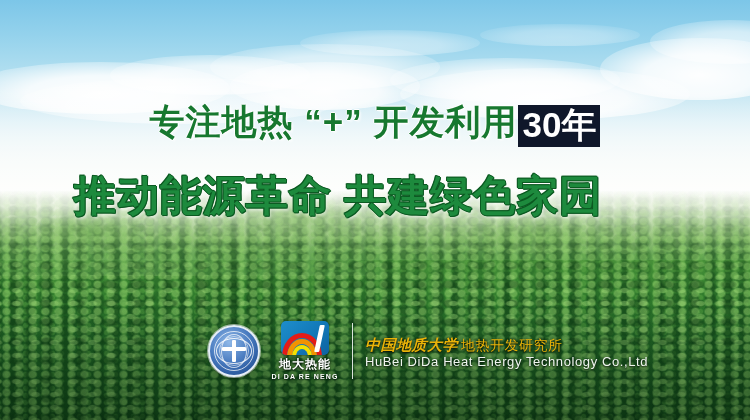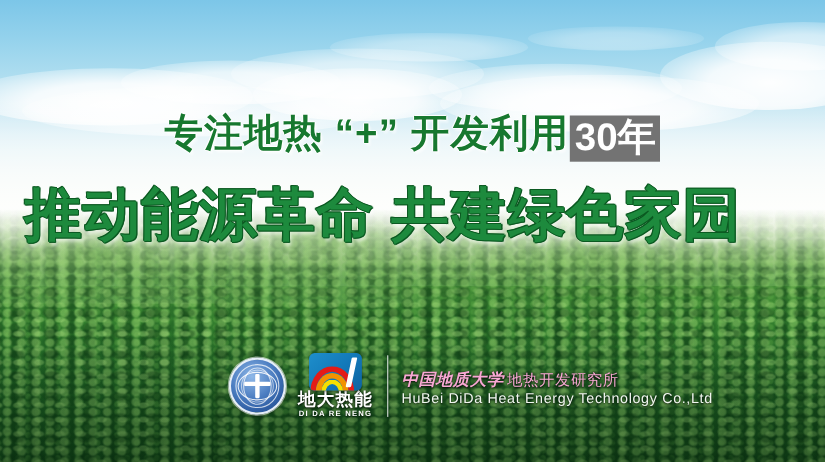--- a/index.html
+++ b/index.html
@@ -126,45 +126,44 @@
     color:#17782f;
     letter-spacing:1px;
     white-space:nowrap;
     text-shadow:
        1px 0 0 rgba(255,255,255,.9), -1px 0 0 rgba(255,255,255,.9),
        0 1px 0 rgba(255,255,255,.9), 0 -1px 0 rgba(255,255,255,.9),
        2px 2px 2px rgba(255,255,255,.55);
   }
   .years-badge {
     display:inline-block;
-    background:#737373;
+    background:#0f172a;
     color:#ffffff;
     font-weight:800;
     font-size:35px;
     line-height:38px;
     padding:1px 4px 3px 4px;
     margin-left:1px;
     vertical-align:-3px;
     text-shadow:none;
     letter-spacing:0;
   }
   .main-headline {
     position:absolute; top:163px; left:0; width:676px;
     text-align:center;
-    font-size:52px; line-height:66px;
+    font-size:42px; line-height:66px;
     font-weight:800;
     color:#1d8a3d;
     letter-spacing:1px;
     white-space:nowrap;
     text-shadow:
       1px 0 0 #0c5a22, -1px 0 0 #0c5a22,
       0 1px 0 #0c5a22, 0 -1px 0 #0c5a22,
       1px 1px 0 #0c5a22, -1px -1px 0 #0c5a22,
       2px 3px 3px rgba(255,255,255,.5);
-    margin-left: 10px;
   }
 
   
   .logo-bar {
     position:absolute; left:208px; top:318px;
     width:360px; height:66px;
     display:flex; align-items:center;
   }
 
   
@@ -244,21 +243,21 @@
     border-width:4px; border-color:#f5e000;
   }
   .brand-mark .slash {
     position:absolute; right:7px; top:4px;
     width:5px; height:27px; background:#ffffff;
     transform:skewX(-12deg);
     border-radius:1px;
   }
   .brand-cn {
     margin-top:1px;
-    font-size:16px; font-weight:800; color:#ffffff;
+    font-size:12px; font-weight:800; color:#ffffff;
     letter-spacing:1px; line-height:16px;
     text-shadow:0 1px 2px rgba(0,0,0,.7), 0 0 3px rgba(0,0,0,.5);
     white-space:nowrap;
   }
   .brand-en {
     font-size:7px; font-weight:700; color:#ffffff;
     letter-spacing:1.1px; line-height:9px;
     text-shadow:0 1px 2px rgba(0,0,0,.75);
     white-space:nowrap;
   }
@@ -268,21 +267,21 @@
     margin:0 12px 0 8px;
     background:rgba(255,255,255,.85);
   }
 
   .company {
     flex:1 1 auto;
     display:flex; flex-direction:column; justify-content:center;
     padding-top:1px;
   }
   .company-line1 {
-    font-size:14px; line-height:19px; color:#f9a8d4; white-space:nowrap;
+    font-size:14px; line-height:19px; color:#eab308; white-space:nowrap;
     text-shadow:0 1px 2px rgba(0,0,0,.8), 0 0 4px rgba(0,0,0,.55);
   }
   .company-line1 .cal {
     font-family:"DejaVu Serif", serif;
     font-weight:700; font-style:italic;
     font-size:15px; letter-spacing:.5px; margin-right:3px;
   }
   .company-line1 .inst { font-weight:400; letter-spacing:.5px; }
   .company-line2 {
     font-size:15px; line-height:21px; color:#ffffff; letter-spacing:.5px;

